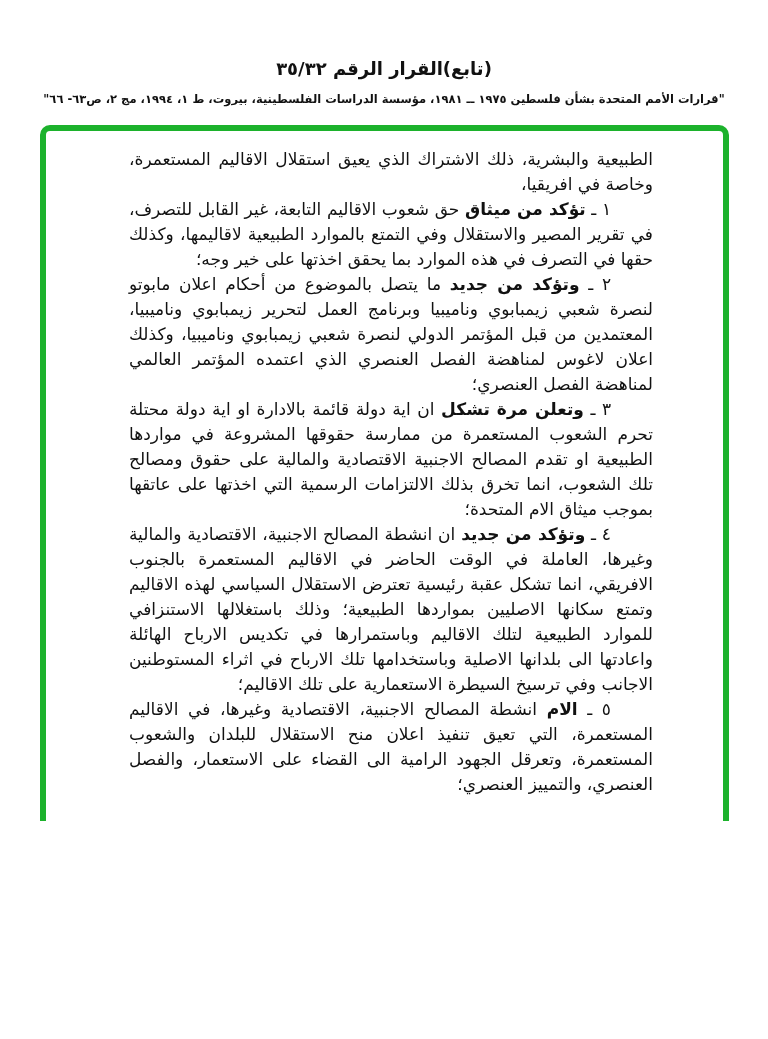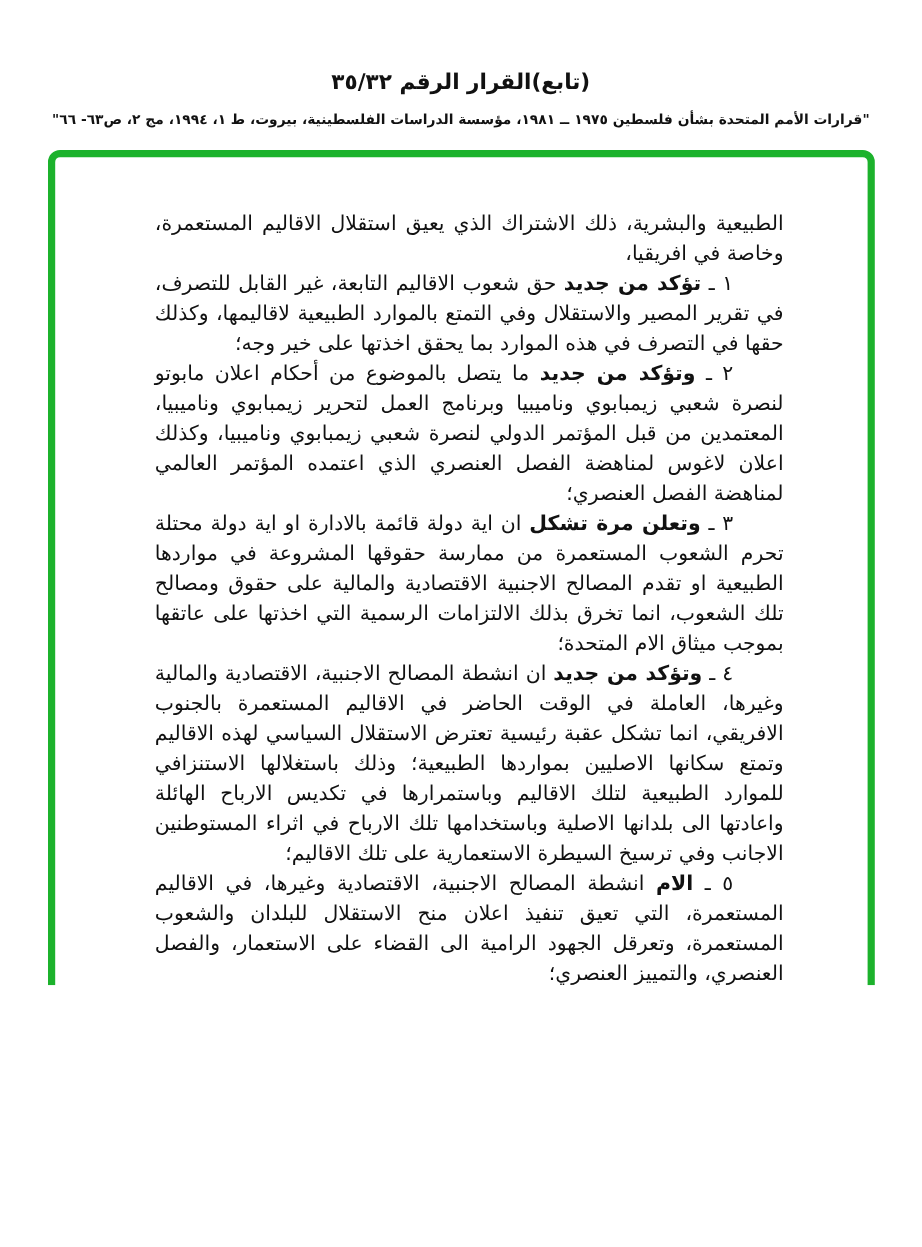--- a/index.html
+++ b/index.html
@@ -43,21 +43,20 @@
     border-radius: 10px;
     background: #ffffff;
   }
   .text-block {
     direction: rtl;
     box-sizing: border-box;
     padding: 16px 70px 0 83px;
     font-size: 17px;
     line-height: 25px;
     text-align: justify;
-    margin-top: 28px;
   }
   .text-block p {
     margin: 0;
     padding: 0;
   }
   p.numbered {
     text-indent: 42px;
   }
   .lead {
     font-weight: bold;
@@ -80,21 +79,21 @@
   <header class="doc-header">
     <div class="doc-title">(تابع)القرار الرقم ٣٥/٣٢</div>
     <div class="doc-citation">"قرارات الأمم المتحدة بشأن فلسطين ١٩٧٥ ــ ١٩٨١، مؤسسة الدراسات الفلسطينية، بيروت، ط ١، ١٩٩٤، مج ٢، ص٦٣- ٦٦"</div>
   </header>
 
   <div class="green-box">
     <div class="text-block">
 
       <p class="cont">الطبيعية والبشرية، ذلك الاشتراك الذي يعيق استقلال الاقاليم المستعمرة، وخاصة في افريقيا،</p>
 
-      <p class="numbered"><span>١</span> <span>ـ</span> <span class="lead">تؤكد من جديد</span> <span>حق شعوب الاقاليم التابعة، غير القابل للتصرف، في تقرير المصير والاستقلال وفي التمتع بالموارد الطبيعية لاقاليمها، وكذلك حقها في التصرف في هذه الموارد بما يحقق اخذتها على خير وجه؛</span></p>
+      <p class="numbered"><span>١</span> <span>ـ</span> <span class="lead">تؤكد من ميثاق</span> <span>حق شعوب الاقاليم التابعة، غير القابل للتصرف، في تقرير المصير والاستقلال وفي التمتع بالموارد الطبيعية لاقاليمها، وكذلك حقها في التصرف في هذه الموارد بما يحقق اخذتها على خير وجه؛</span></p>
 
       <p class="numbered"><span>٢</span> <span>ـ</span> <span class="lead">وتؤكد من جديد</span> <span>ما يتصل بالموضوع من أحكام اعلان مابوتو لنصرة شعبي زيمبابوي وناميبيا وبرنامج العمل لتحرير زيمبابوي وناميبيا، المعتمدين من قبل المؤتمر الدولي لنصرة شعبي زيمبابوي وناميبيا، وكذلك اعلان لاغوس لمناهضة الفصل العنصري الذي اعتمده المؤتمر العالمي لمناهضة الفصل العنصري؛</span></p>
 
       <p class="numbered"><span>٣</span> <span>ـ</span> <span class="lead">وتعلن مرة تشكل</span> <span>ان اية دولة قائمة بالادارة او اية دولة محتلة تحرم الشعوب المستعمرة من ممارسة حقوقها المشروعة في مواردها الطبيعية او تقدم المصالح الاجنبية الاقتصادية والمالية على حقوق ومصالح تلك الشعوب، انما تخرق بذلك الالتزامات الرسمية التي اخذتها على عاتقها بموجب ميثاق الام المتحدة؛</span></p>
 
       <p class="numbered"><span>٤</span> <span>ـ</span> <span class="lead">وتؤكد من جديد</span> <span>ان انشطة المصالح الاجنبية، الاقتصادية والمالية وغيرها، العاملة في الوقت الحاضر في الاقاليم المستعمرة بالجنوب الافريقي، انما تشكل عقبة رئيسية تعترض الاستقلال السياسي لهذه الاقاليم وتمتع سكانها الاصليين بمواردها الطبيعية؛ وذلك باستغلالها الاستنزافي للموارد الطبيعية لتلك الاقاليم وباستمرارها في تكديس الارباح الهائلة واعادتها الى بلدانها الاصلية وباستخدامها تلك الارباح في اثراء المستوطنين الاجانب وفي ترسيخ السيطرة الاستعمارية على تلك الاقاليم؛</span></p>
 
       <p class="numbered"><span>٥</span> <span>ـ</span> <span class="lead">الام</span> <span>انشطة المصالح الاجنبية، الاقتصادية وغيرها، في الاقاليم المستعمرة، التي تعيق تنفيذ اعلان منح الاستقلال للبلدان والشعوب المستعمرة، وتعرقل الجهود الرامية الى القضاء على الاستعمار، والفصل العنصري، والتمييز العنصري؛</span></p>
 
 

